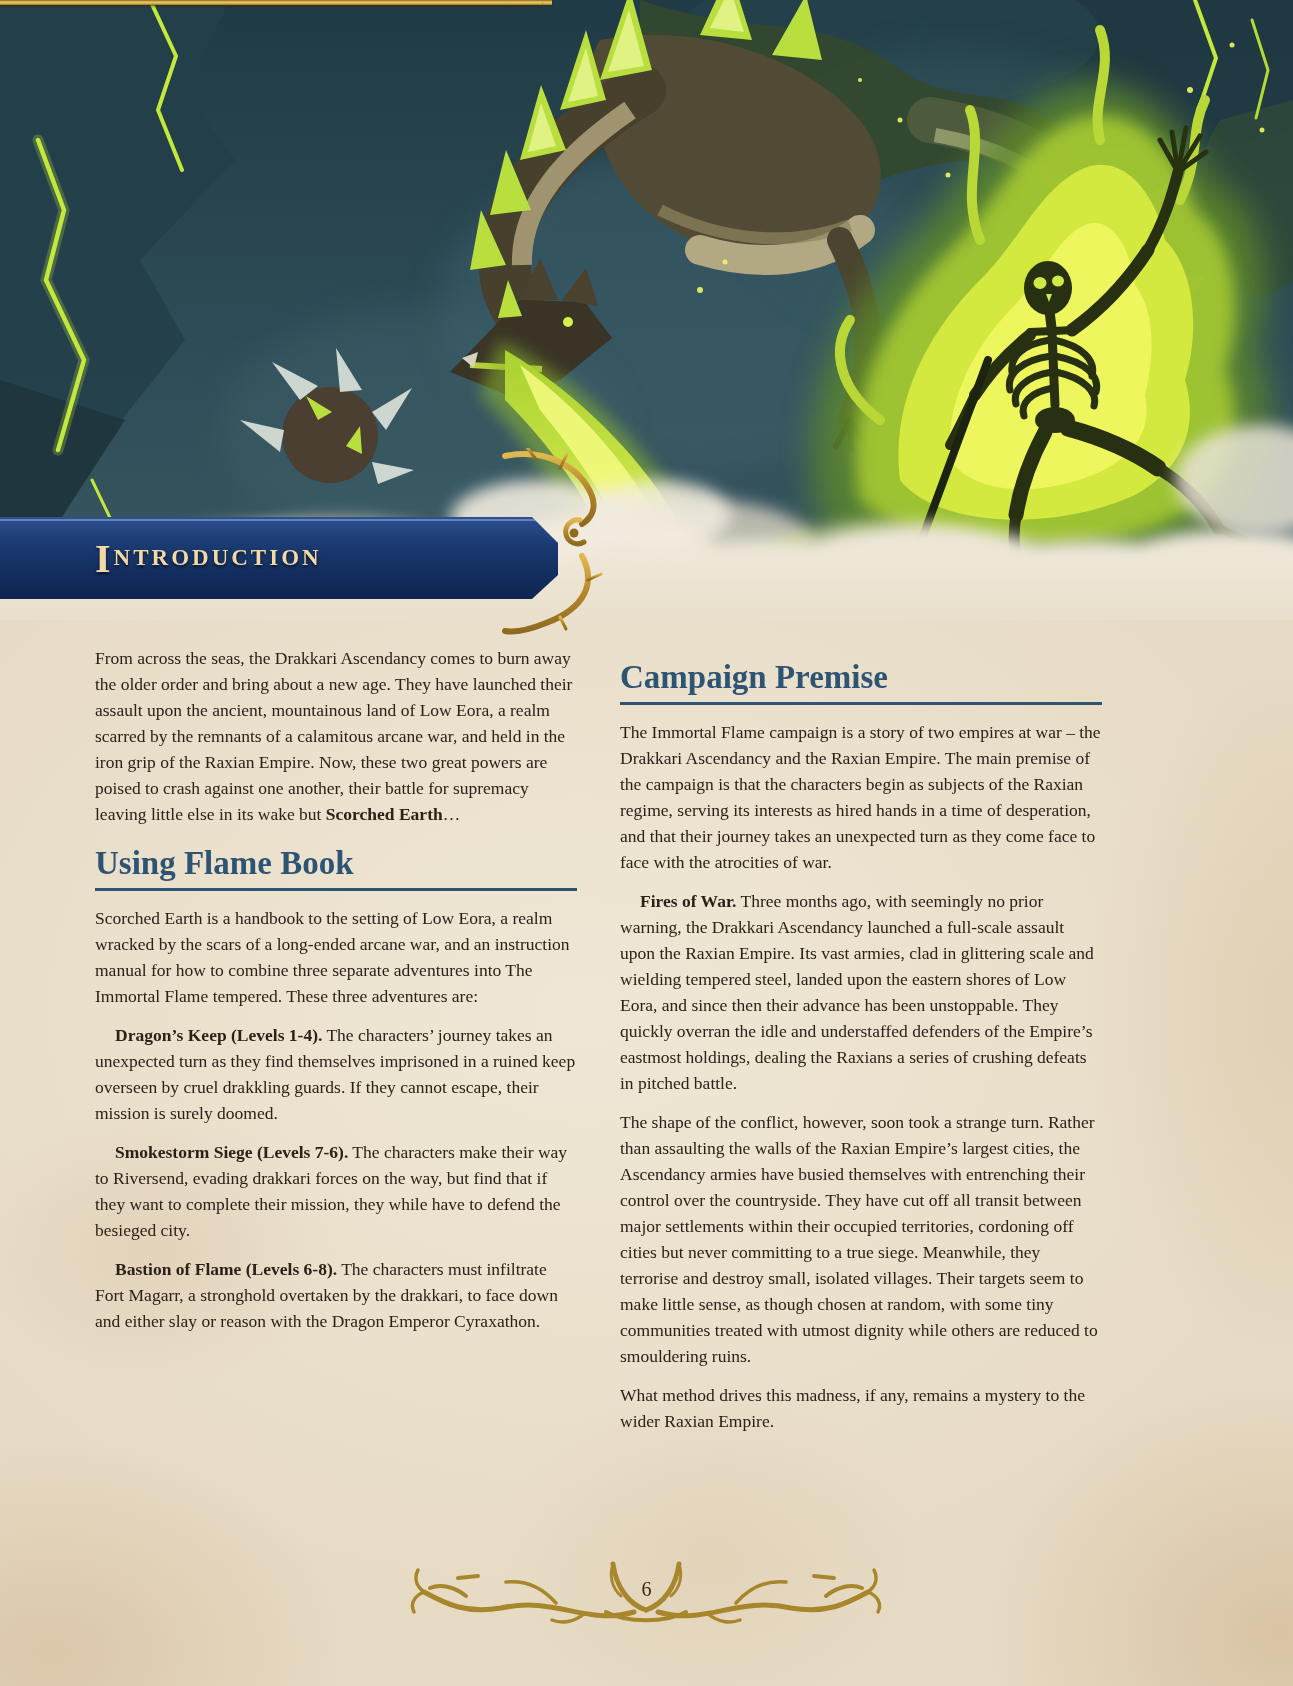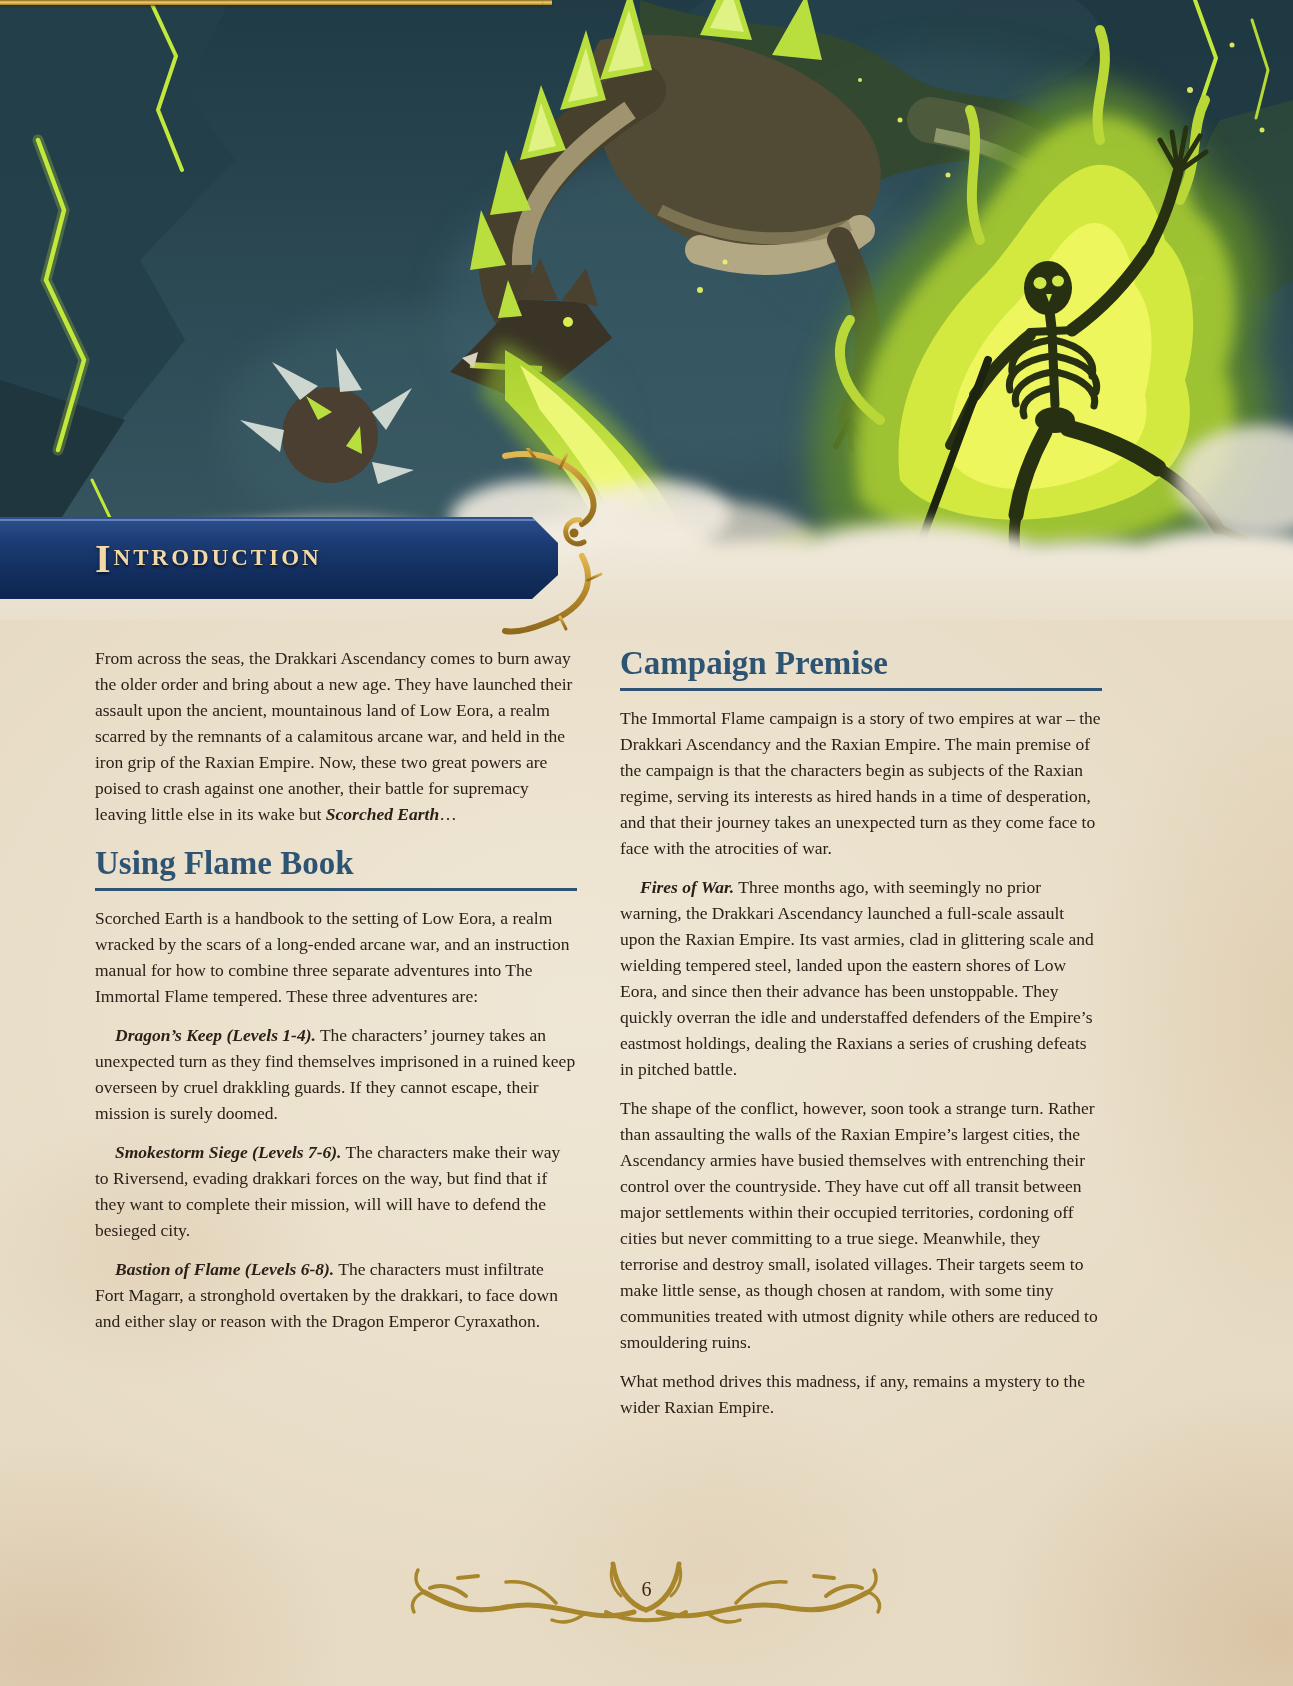--- a/index.html
+++ b/index.html
@@ -28,27 +28,27 @@
   .banner::before{content:"";position:absolute;left:0;top:2px;right:10px;height:2px;
      background:rgba(150,175,220,.55);}
   .banner-title{position:absolute;left:95px;top:0;height:82px;display:flex;align-items:center;
      color:#f2d9a6;font-weight:bold;letter-spacing:3px;text-shadow:0 2px 3px rgba(0,0,10,.6);}
   .banner-title .cap{font-size:40px;}
   .banner-title .rest{font-size:23px;text-transform:uppercase;}
   .flourish{position:absolute;left:500px;top:448px;width:120px;height:190px;}
   
   .col{position:absolute;width:482px;color:#2b2118;font-size:17.5px;line-height:26px;}
   .col-left{left:95px;top:645px;}
-  .col-right{left:620px;top:645px;}
+  .col-right{left:620px;top:659px;}
   .col p{margin:0 0 13px 0;}
   .col p.indent{text-indent:20px;}
   h2.sec{font-size:33px;line-height:36px;margin:18px 0 14px 0;color:#2e5474;
      border-bottom:3px solid #2e5474;padding-bottom:7px;font-weight:bold;}
   h2.first{margin-top:0;}
-  .runin{font-weight:bold;font-style:italic;}
+  .runin{font-weight:bold;}
   .it{margin-top:21px;}
   .bd{font-weight:bold;}
   
   .footer-orn{position:absolute;left:406px;top:1556px;width:480px;height:70px;}
   .page-num{position:absolute;left:0;top:1578px;width:1293px;text-align:center;
      font-size:20px;color:#40280f;}
 </style>
 </head>
 <body>
 
@@ -284,21 +284,21 @@
 
   <div class="col col-left">
     <p><span>From across the seas, the Drakkari Ascendancy comes to burn away the older order and bring about a new age. They have launched their assault upon the ancient, mountainous land of Low Eora, a realm scarred by the remnants of a calamitous arcane war, and held in the iron grip of the Raxian Empire. Now, these two great powers are poised to crash against one another, their battle for supremacy leaving little else in its wake but </span><span class="runin">Scorched Earth</span><span>…</span></p>
 
     <h2 class="sec">Using Flame Book</h2>
 
     <p><span>Scorched Earth is a handbook to the setting of Low Eora, a realm wracked by the scars of a long-ended arcane war, and an instruction manual for how to combine three separate adventures into </span><span class="it">The Immortal Flame</span><span> tempered. These three adventures are:</span></p>
 
     <p class="indent"><span class="runin">Dragon’s Keep (Levels 1-4).</span><span> The characters’ journey takes an unexpected turn as they find themselves imprisoned in a ruined keep overseen by cruel drakkling guards. If they cannot escape, their mission is surely doomed.</span></p>
 
-    <p class="indent"><span class="runin">Smokestorm Siege (Levels 7-6).</span><span> The characters make their way to Riversend, evading drakkari forces on the way, but find that if they want to complete their mission, will will have to defend the besieged city.</span></p>
+    <p class="indent"><span class="runin">Smokestorm Siege (Levels 7-6).</span><span> The characters make their way to Riversend, evading drakkari forces on the way, but find that if they want to complete their mission, they while have to defend the besieged city.</span></p>
 
     <p class="indent"><span class="runin">Bastion of Flame (Levels 6-8).</span><span> The characters must infiltrate Fort Magarr, a stronghold overtaken by the drakkari, to face down and either slay or reason with the Dragon Emperor Cyraxathon.</span></p>
 
   </div>
 
   <div class="col col-right">
     <h2 class="sec first">Campaign Premise</h2>
 
     <p><span class="it">The Immortal Flame</span><span> campaign is a story of two empires at war – the Drakkari Ascendancy and the Raxian Empire. The main premise of the campaign is that the characters begin as subjects of the Raxian regime, serving its interests as hired hands in a time of desperation, and that their journey takes an unexpected turn as they come face to face with the atrocities of war.</span></p>
 

